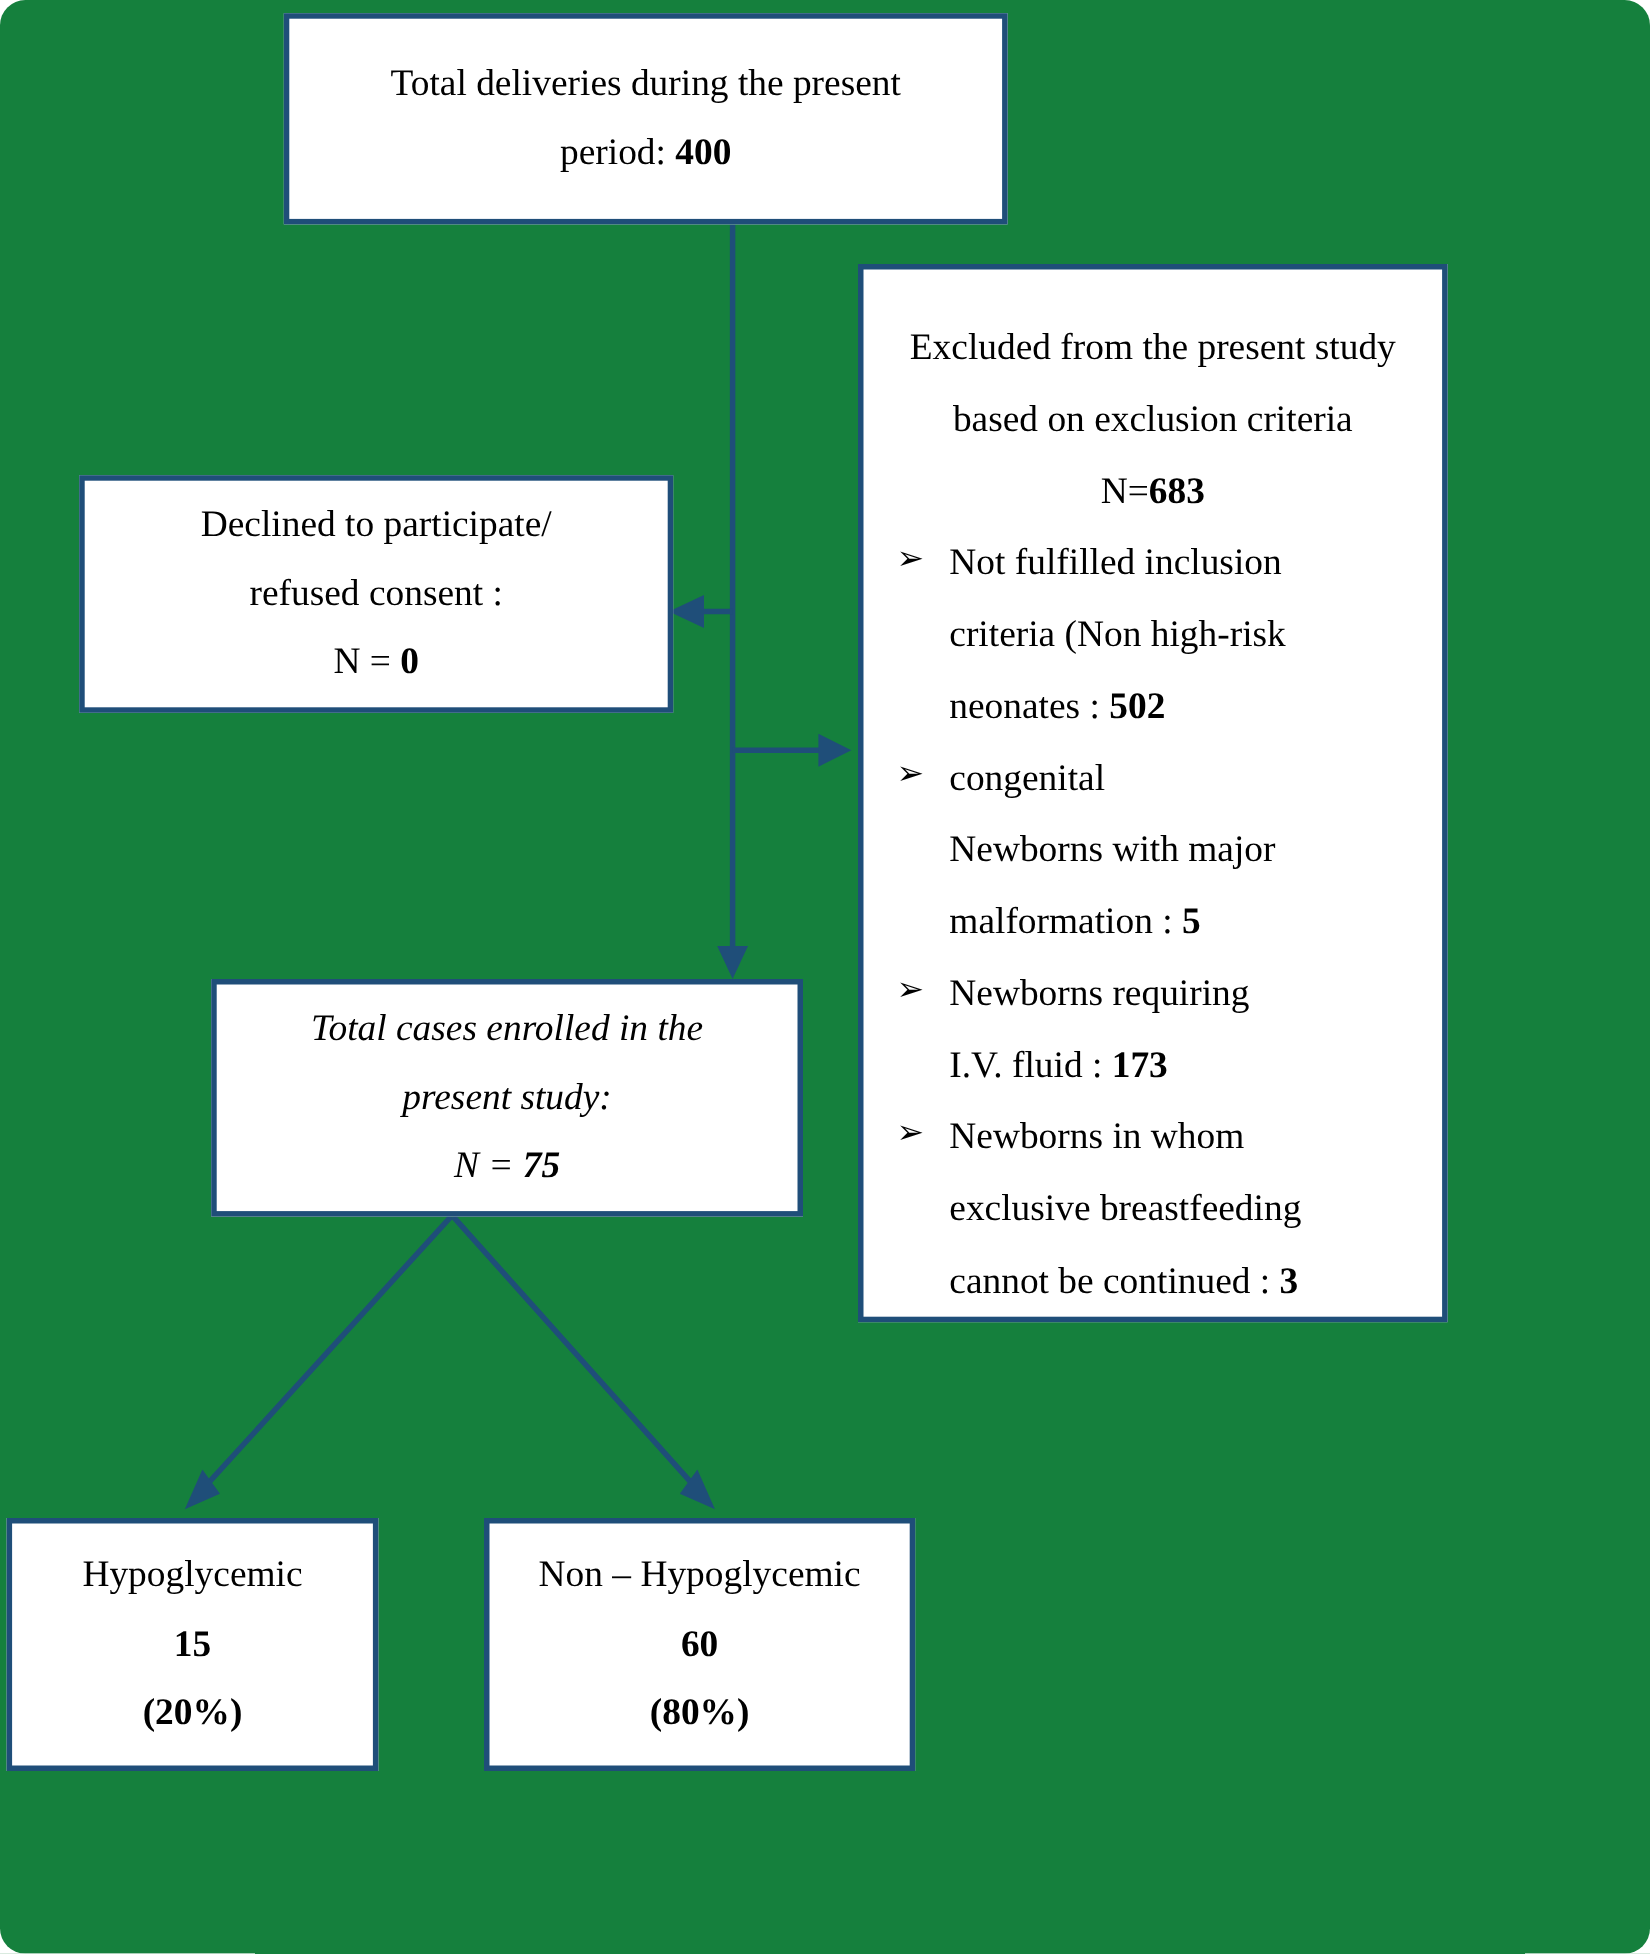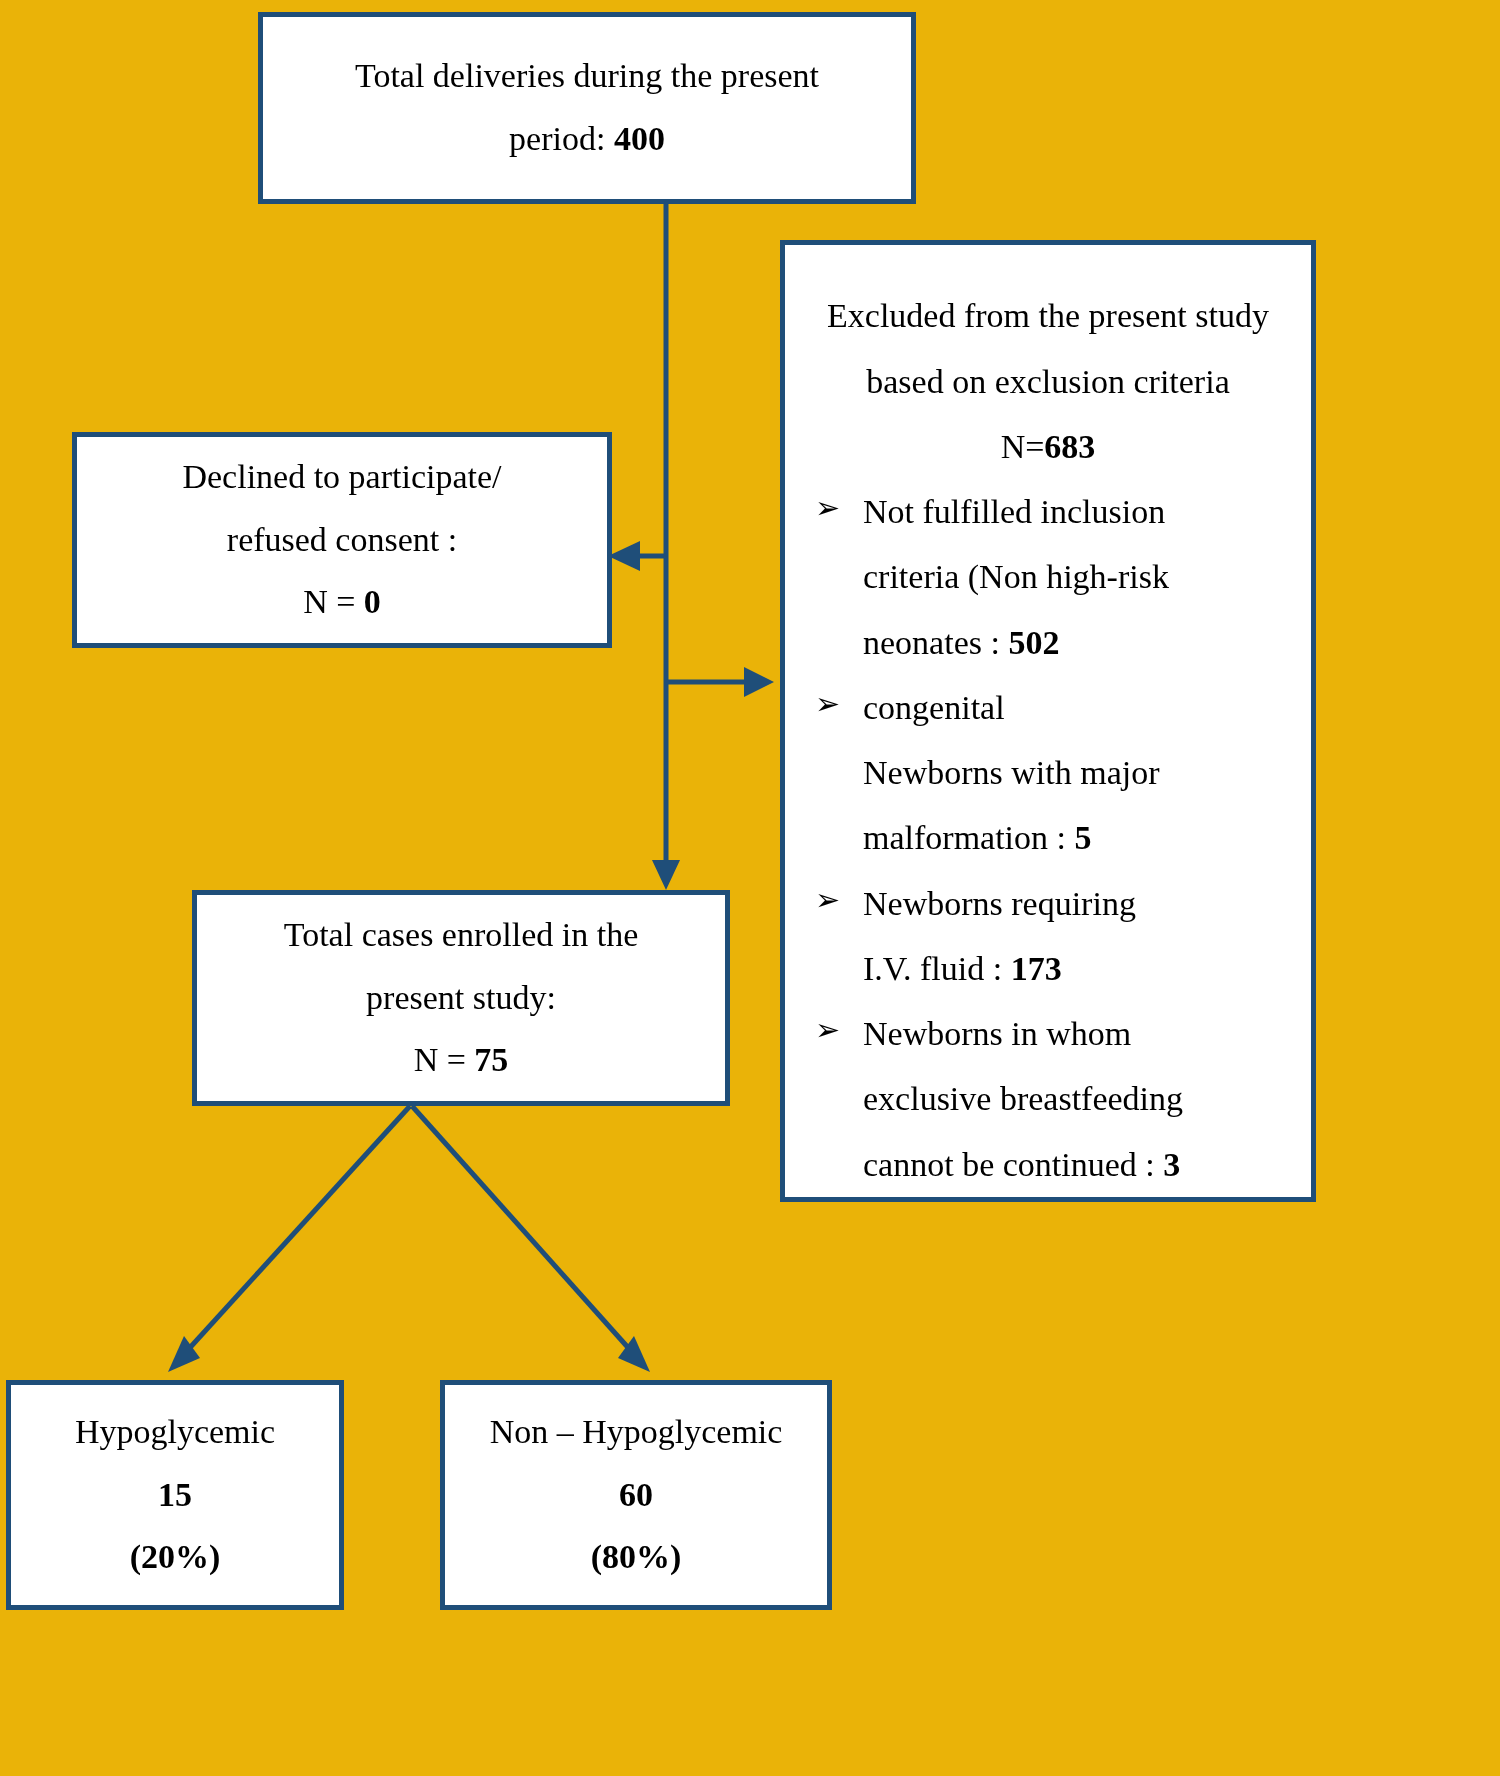--- a/index.html
+++ b/index.html
@@ -4,24 +4,25 @@
 <style>
   html, body {
     margin: 0;
     padding: 0;
     background: #ffffff;
   }
   #canvas {
     position: relative;
     width: 1500px;
     height: 1776px;
-    background: #eab308;
+    background: #15803d;
     font-family: "Liberation Serif", "DejaVu Serif", serif;
     color: #000000;
     overflow: hidden;
+    border-radius: 23px;
   }
   .box {
     position: absolute;
     box-sizing: border-box;
     border: 5px solid #1f4e79;
     background: #ffffff;
     display: flex;
     flex-direction: column;
     align-items: center;
     justify-content: center;
@@ -45,21 +46,21 @@
     left: 258px; top: 12px; width: 658px; height: 192px;
   }
   #box-declined {
     left: 72px; top: 432px; width: 540px; height: 216px;
   }
   #box-excluded {
     left: 780px; top: 240px; width: 536px; height: 962px;
     padding: 18px 16px 0 16px;
   }
   #box-enrolled {
-    left: 192px; top: 890px; width: 538px; height: 216px;
+    left: 192px; top: 890px; width: 538px; height: 216px; font-style: italic;
   }
   #box-hypo {
     left: 6px; top: 1380px; width: 338px; height: 230px;
   }
   #box-nonhypo {
     left: 440px; top: 1380px; width: 392px; height: 230px;
   }
 
   
   .exc-head {

